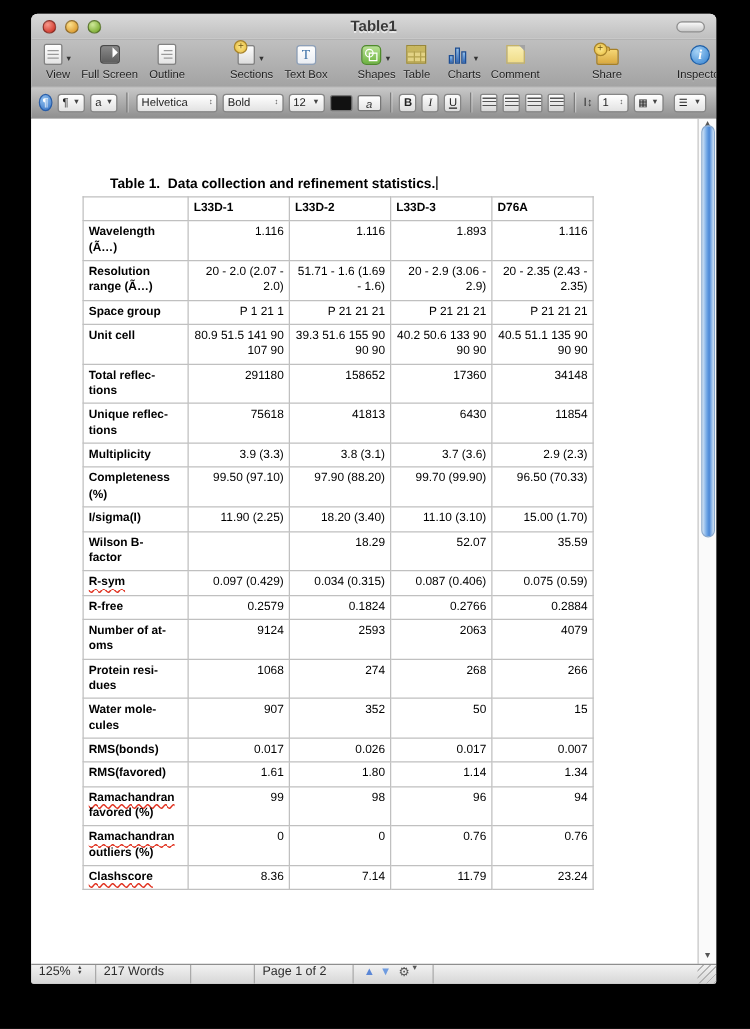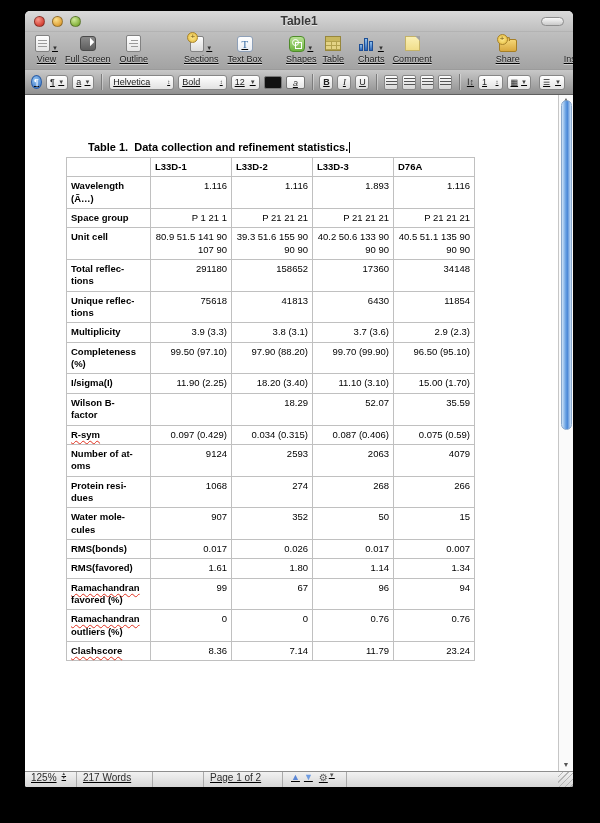--- a/index.html
+++ b/index.html
@@ -1,20 +1,20 @@
 <!DOCTYPE html>
 <html><head>
 <meta charset="utf-8">
 <style>
   * { margin:0; padding:0; box-sizing:border-box; }
   html,body { width:600px; height:823px; background:#000; overflow:hidden;
     font-family:"Liberation Sans", sans-serif; }
   .window { position:absolute; left:25px; top:11px; width:548px; height:776px;
     border-radius:5px 5px 2px 2px; overflow:hidden; background:#fff;
-    box-shadow:0 12px 30px rgba(0,0,0,.7);text-decoration:underline; }
+    box-shadow:0 12px 30px rgba(0,0,0,.7); }
 
   
   .titlebar { height:21px; background:linear-gradient(#dadada,#bfbfbf);
     display:flex; align-items:center; position:relative; border-bottom:1px solid #b3b3b3; }
   .lights { display:flex; gap:7px; margin-left:9px; }
   .light { width:11px; height:11px; border-radius:50%; border:1px solid rgba(0,0,0,.35); }
   .light.red { background:radial-gradient(circle at 35% 30%, #f79a8d, #d64437 70%); }
   .light.yellow { background:radial-gradient(circle at 35% 30%, #fbe08d, #e0a33a 70%); }
   .light.green { background:radial-gradient(circle at 35% 30%, #cfe89a, #85b33d 70%); }
   .win-title { position:absolute; left:0; right:0; text-align:center; font-size:12px;
@@ -200,21 +200,21 @@
           <span class="chev">▼</span>
         </span>
       <span class="tb-label">Charts</span>
     </div>
     <div class="tb-item" style="margin-left:8px">
       <span class="ic">
           <span class="cmt-ic"></span>
         </span>
       <span class="tb-label">Comment</span>
     </div>
-    <div class="tb-item" style="margin-left:64px">
+    <div class="tb-item" style="margin-left:42px">
       <span class="ic">
           <span class="shr-ic"></span>
         </span>
       <span class="tb-label">Share</span>
     </div>
     <div class="tb-item" style="margin-left:44px">
       <span class="ic">
           <span class="insp-ic">i</span>
         </span>
       <span class="tb-label">Inspector</span>
@@ -310,20 +310,32 @@
         <tbody>
             <tr>
               <th>Wavelength
 (Ã…)</th>
               <td>1.116</td>
               <td>1.116</td>
               <td>1.893</td>
               <td>1.116</td>
             </tr>
             <tr>
+              <th>Resolution
+range (Ã…)</th>
+              <td>20 - 2.0 (2.07 -
+2.0)</td>
+              <td>51.71 - 1.6 (1.69
+- 1.6)</td>
+              <td>20 - 2.9 (3.06 -
+2.9)</td>
+              <td>20 - 2.35 (2.43 -
+2.35)</td>
+            </tr>
+            <tr>
               <th>Space group</th>
               <td>P 1 21 1</td>
               <td>P 21 21 21</td>
               <td>P 21 21 21</td>
               <td>P 21 21 21</td>
             </tr>
             <tr>
               <th>Unit cell</th>
               <td>80.9 51.5 141 90
 107 90</td>
@@ -356,21 +368,21 @@
               <td>3.8 (3.1)</td>
               <td>3.7 (3.6)</td>
               <td>2.9 (2.3)</td>
             </tr>
             <tr>
               <th>Completeness
 (%)</th>
               <td>99.50 (97.10)</td>
               <td>97.90 (88.20)</td>
               <td>99.70 (99.90)</td>
-              <td>96.50 (95.10)</td>
+              <td>96.50 (70.33)</td>
             </tr>
             <tr>
               <th>I/sigma(I)</th>
               <td>11.90 (2.25)</td>
               <td>18.20 (3.40)</td>
               <td>11.10 (3.10)</td>
               <td>15.00 (1.70)</td>
             </tr>
             <tr>
               <th>Wilson B-
@@ -381,20 +393,27 @@
               <td>35.59</td>
             </tr>
             <tr>
               <th><span class="sp">R-sym</span></th>
               <td>0.097 (0.429)</td>
               <td>0.034 (0.315)</td>
               <td>0.087 (0.406)</td>
               <td>0.075 (0.59)</td>
             </tr>
             <tr>
+              <th>R-free</th>
+              <td>0.2579</td>
+              <td>0.1824</td>
+              <td>0.2766</td>
+              <td>0.2884</td>
+            </tr>
+            <tr>
               <th>Number of at-
 oms</th>
               <td>9124</td>
               <td>2593</td>
               <td>2063</td>
               <td>4079</td>
             </tr>
             <tr>
               <th>Protein resi-
 dues</th>
@@ -422,21 +441,21 @@
               <th>RMS(favored)</th>
               <td>1.61</td>
               <td>1.80</td>
               <td>1.14</td>
               <td>1.34</td>
             </tr>
             <tr>
               <th><span class="sp">Ramachandran</span>
 favored (%)</th>
               <td>99</td>
-              <td>67</td>
+              <td>98</td>
               <td>96</td>
               <td>94</td>
             </tr>
             <tr>
               <th><span class="sp">Ramachandran</span>
 outliers (%)</th>
               <td>0</td>
               <td>0</td>
               <td>0.76</td>
               <td>0.76</td>

